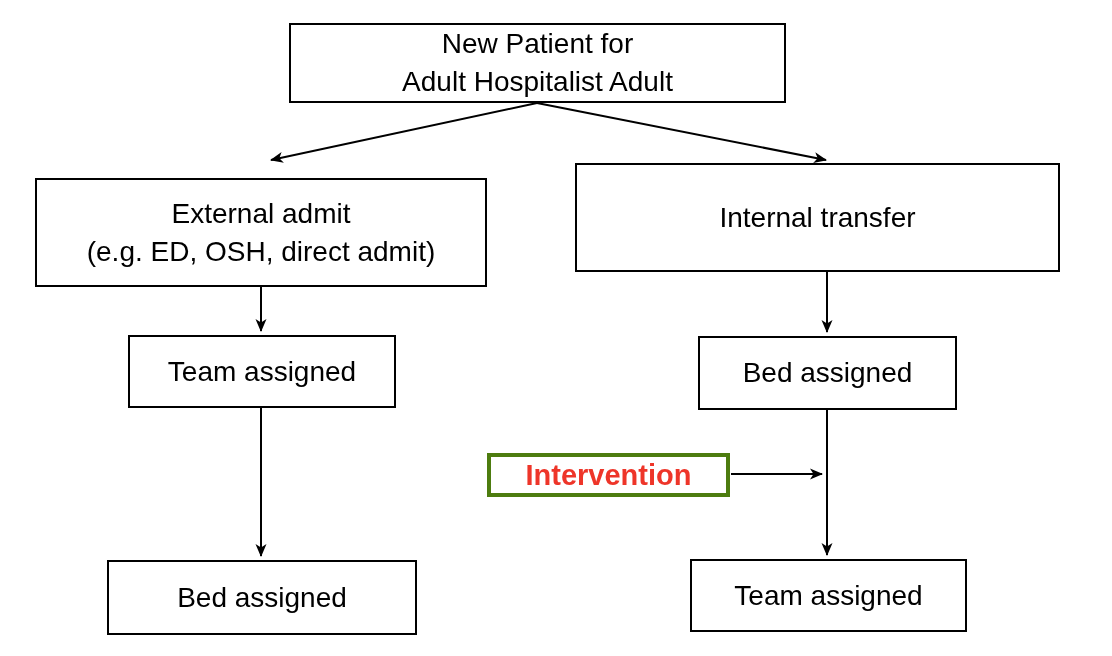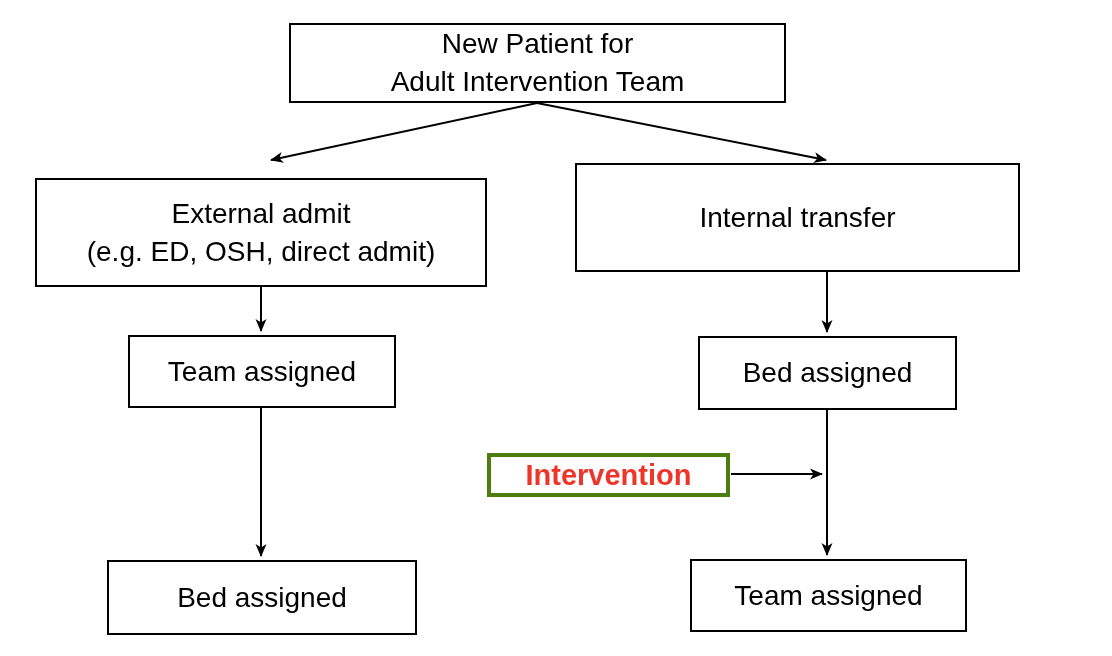--- a/index.html
+++ b/index.html
@@ -35,21 +35,21 @@
     justify-content: center;
     text-align: center;
     font-size: 28px;
     line-height: 38px;
     color: #000000;
   }
   .node span { display: block; white-space: nowrap; text-align: right; }
 
   .node-start      { left: 289px; top: 23px;  width: 497px; height: 80px; }
   .node-external   { left: 35px;  top: 178px; width: 452px; height: 109px; }
-  .node-internal   { left: 575px; top: 163px; width: 445px; height: 109px; }
+  .node-internal   { left: 575px; top: 163px; width: 485px; height: 109px; }
   .node-ext-team   { left: 128px; top: 335px; width: 268px; height: 73px; }
   .node-int-bed    { left: 698px; top: 336px; width: 259px; height: 74px; }
   .node-ext-bed    { left: 107px; top: 560px; width: 310px; height: 75px; }
   .node-int-team   { left: 690px; top: 559px; width: 277px; height: 73px; }
 
   .node-intervention {
     left: 487px; top: 453px; width: 243px; height: 44px;
     border: 4px solid #4d7c0f;
     font-weight: bold;
     font-size: 29px;
@@ -78,21 +78,21 @@
 
     <line x1="827" y1="272" x2="827" y2="332" stroke="#000000" stroke-width="2" marker-end="url(#arrow)"></line>
 
     <line x1="827" y1="410" x2="827" y2="555" stroke="#000000" stroke-width="2" marker-end="url(#arrow)"></line>
 
     <line x1="731" y1="474" x2="822" y2="474" stroke="#000000" stroke-width="2" marker-end="url(#arrow)"></line>
   </svg>
 
   <div class="node node-start">
     <span>New Patient for</span>
-    <span>Adult Intervention Team</span>
+    <span>Adult Hospitalist Adult</span>
   </div>
 
   <div class="node node-external">
     <span>External admit</span>
     <span>(e.g. ED, OSH, direct admit)</span>
   </div>
 
   <div class="node node-internal">
     <span>Internal transfer</span>
   </div>

